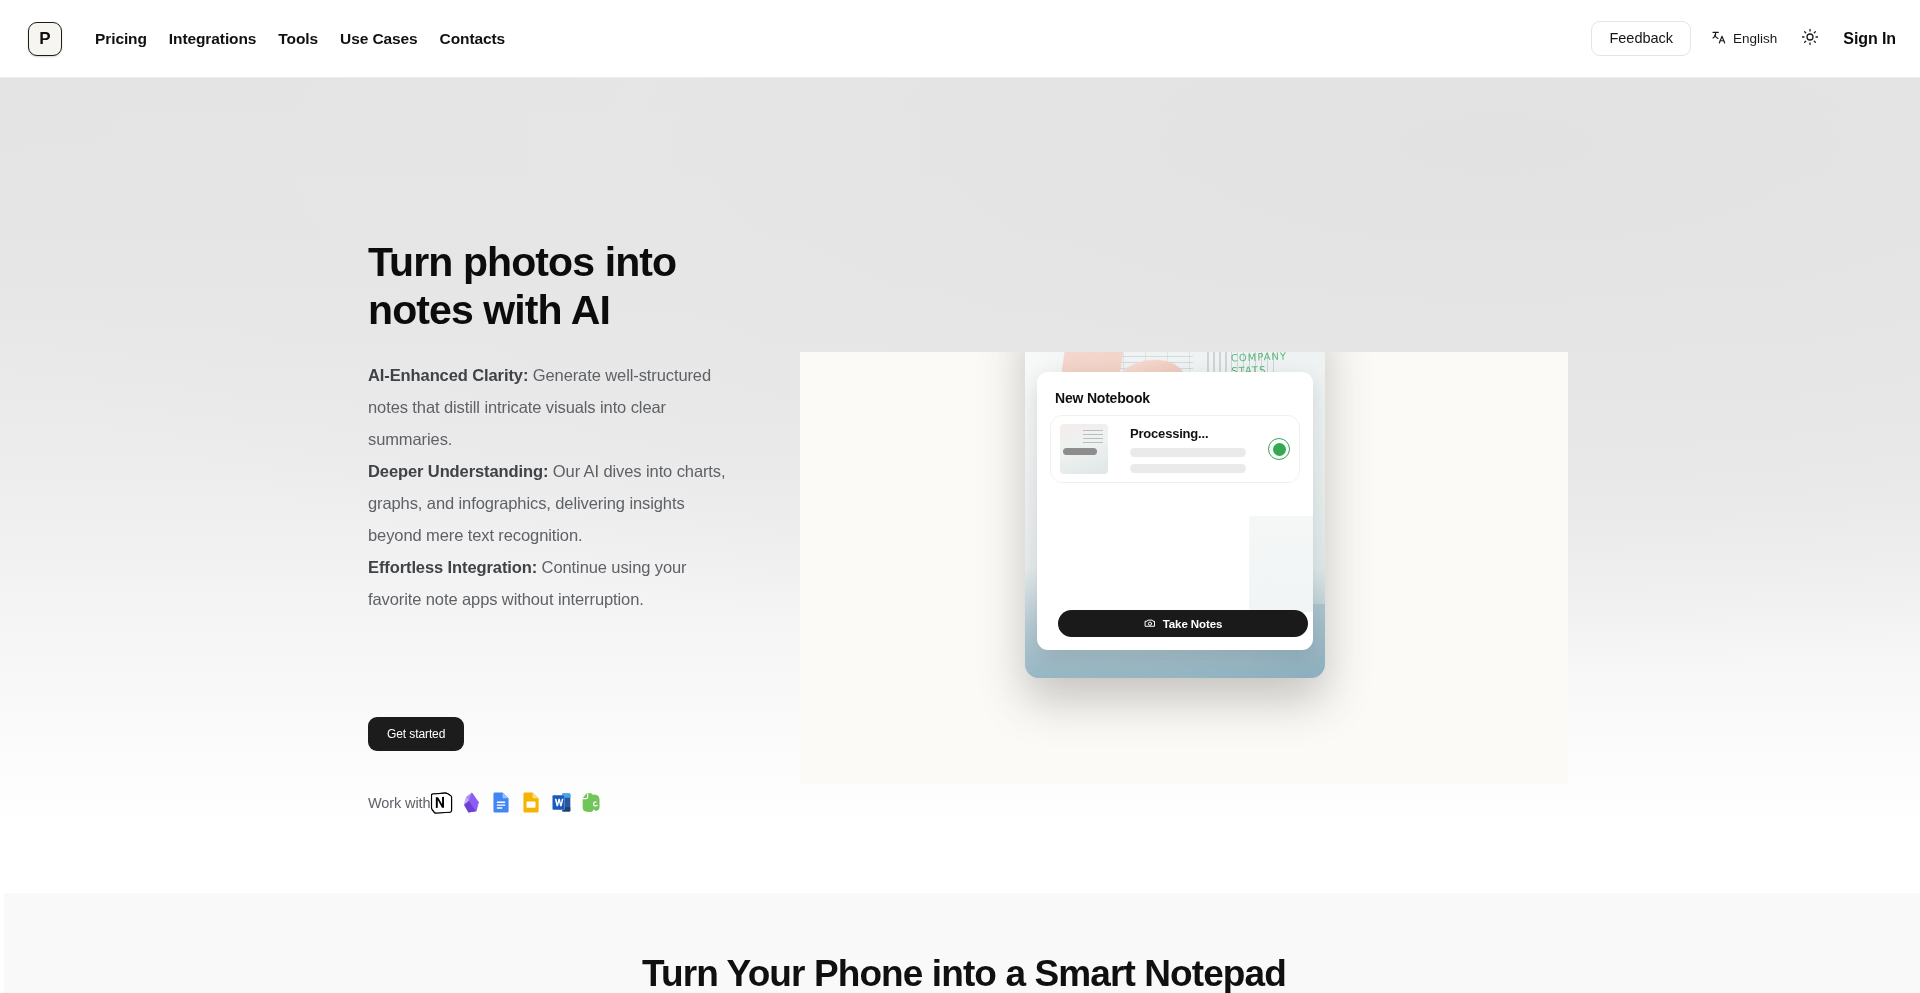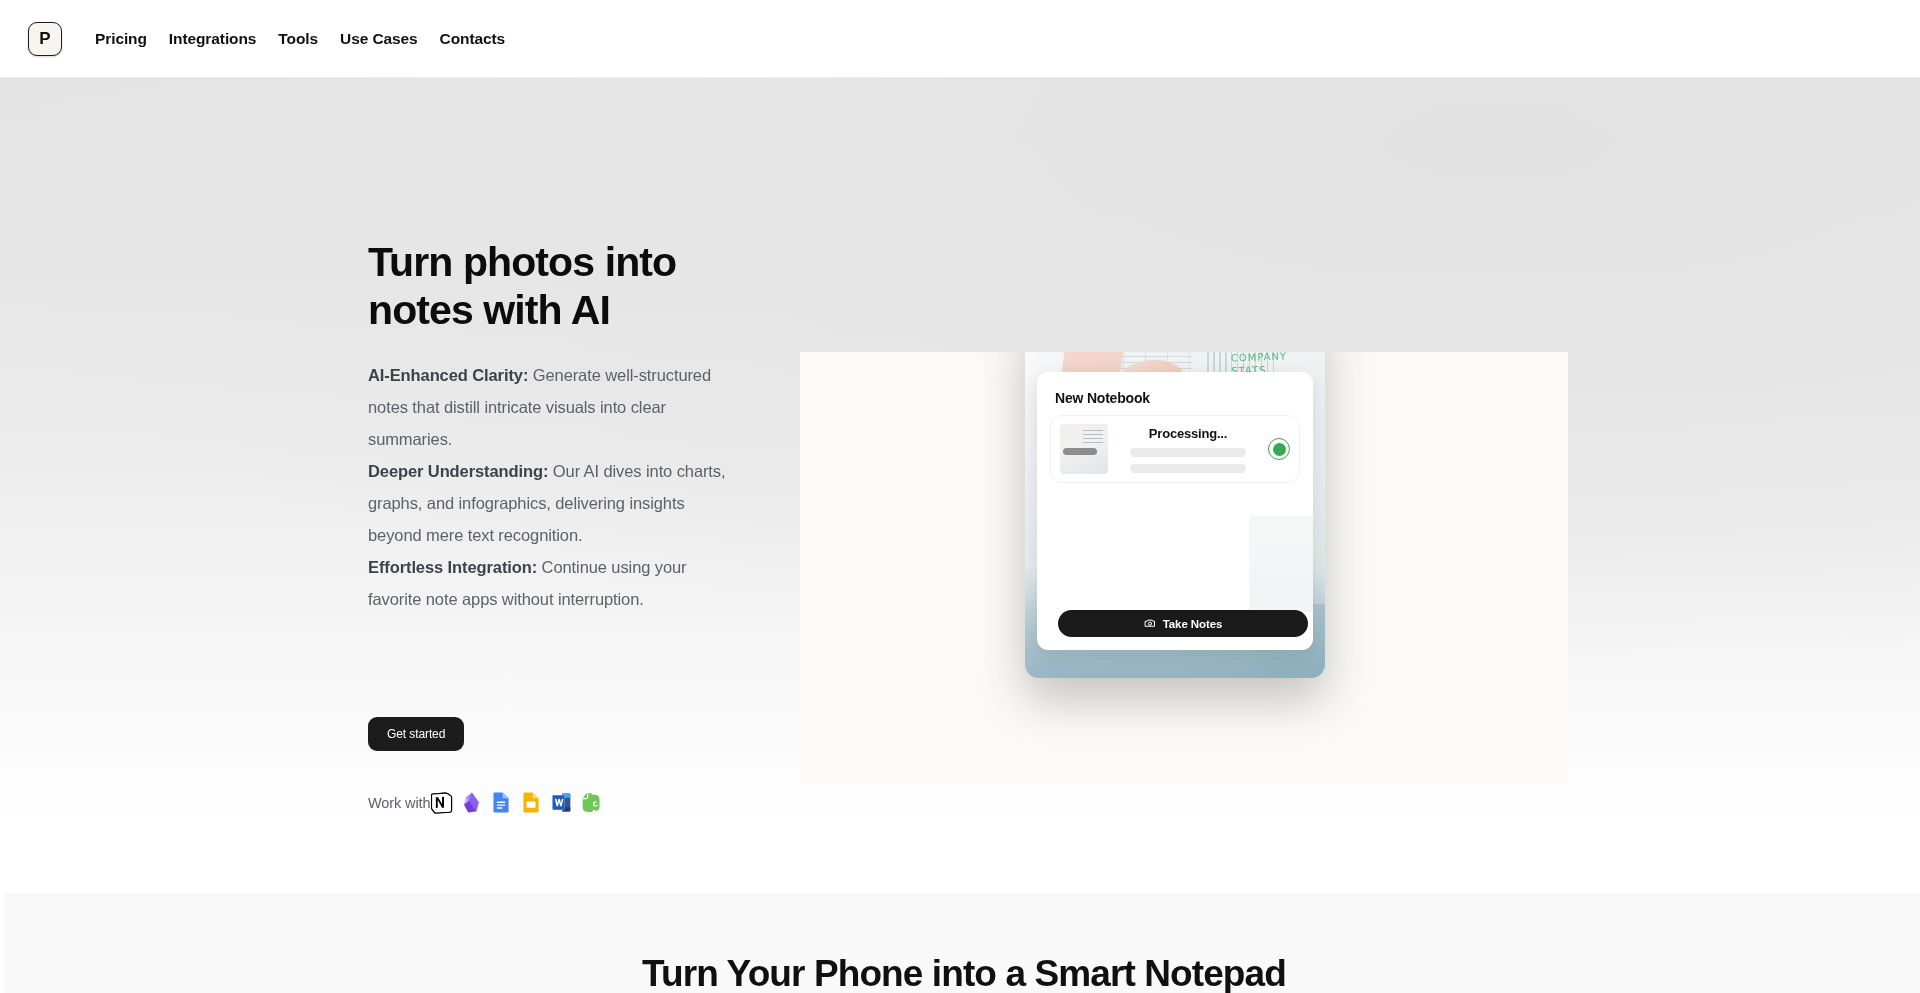--- a/index.html
+++ b/index.html
@@ -323,21 +323,20 @@
     left: 13px; top: 43px;
     width: 250px;
     height: 68px;
     background: #ffffff;
     border: 1px solid #f0f0f0;
     border-radius: 12px;
     display: flex;
     align-items: center;
     padding: 0 9px;
     gap: 22px;
-    text-align: center;
   }
   .proc-thumb {
     width: 48px; height: 50px;
     border-radius: 4px;
     flex: 0 0 auto;
     background:
       linear-gradient(160deg,#f4eceb 0%, #eef2f1 45%, #dfe6e6 100%);
     position: relative;
     overflow: hidden;
   }
@@ -439,20 +438,46 @@
   </div>
 
   <nav class="nav">
     <a href="#">Pricing</a>
     <a href="#">Integrations</a>
     <a href="#">Tools</a>
     <a href="#">Use Cases</a>
     <a href="#">Contacts</a>
   </nav>
 
+  <div class="header-right">
+    <button class="feedback-btn">Feedback</button>
+
+    <button class="lang-btn">
+      <span>
+        <svg width="16" height="16" viewBox="0 0 24 24" fill="none" stroke="#1a1a1a" stroke-width="1.7" stroke-linecap="round" stroke-linejoin="round">
+          <path d="M3 5h8M7 5v1.5c0 3-1.6 5.6-4 7"></path>
+          <path d="M5.5 9.5c1.2 2.2 3 3.7 5 4.6"></path>
+          <path d="M12.5 21l4-10 4 10"></path>
+          <path d="M13.9 17.6h5.2"></path>
+        </svg>
+      </span>
+      <span>English</span>
+    </button>
+
+    <button class="theme-btn">
+      <span>
+        <svg width="18" height="18" viewBox="0 0 24 24" fill="none" stroke="#1a1a1a" stroke-width="1.7" stroke-linecap="round">
+          <circle cx="12" cy="12" r="4"></circle>
+          <path d="M12 2v2M12 20v2M2 12h2M20 12h2M4.9 4.9l1.4 1.4M17.7 17.7l1.4 1.4M19.1 4.9l-1.4 1.4M6.3 17.7l-1.4 1.4"></path>
+        </svg>
+      </span>
+    </button>
+
+    <a href="#" class="signin">Sign In</a>
+  </div>
 </div>
 
 <section class="hero">
   <div class="hero-inner">
 
     <div class="hero-copy">
       <h1 class="hero-title">Turn photos into
 notes with AI</h1>
 
       <div class="hero-body">

